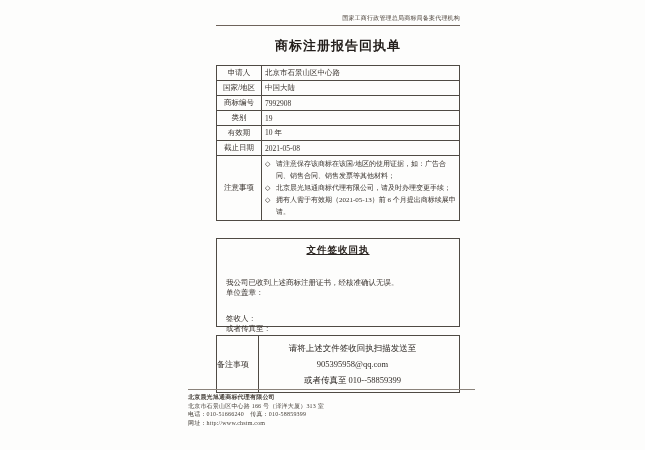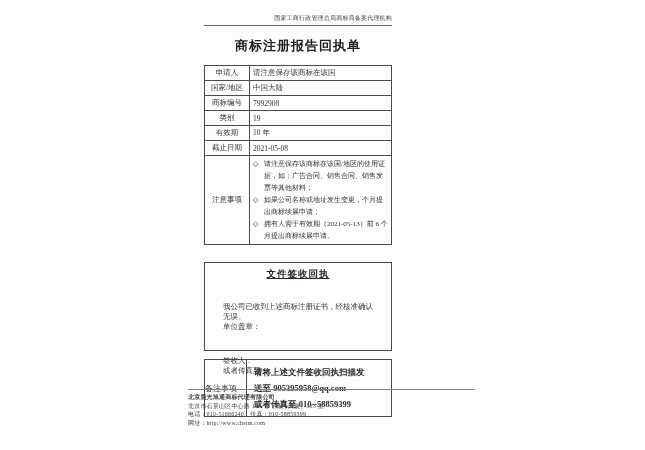--- a/index.html
+++ b/index.html
@@ -1,54 +1,54 @@
 <!DOCTYPE html>
 <html><head>
 <meta charset="utf-8">
 <style>
   * { margin:0; padding:0; box-sizing:border-box; }
   html,body { background:#fff; }
   body { font-family:"Liberation Serif","DejaVu Serif",serif; color:#3d3835; }
   .sheet {
     position:relative; width:645px; height:450px; background:#fdfdfc; overflow:hidden;
   }
-  .content { position:absolute; left:204px; top:14px; width:188px; }
+  .content { position:absolute; left:216px; top:14px; width:244px; }
   .agency-line {
     border-bottom:1px solid #6e635b; padding-bottom:2px;
     text-align:right; font-size:6px; color:#4a4038; letter-spacing:0.2px;
   }
   .doc-title {
     margin-top:11px; text-align:center; font-size:13px; font-weight:bold;
     color:#241f1c; letter-spacing:1px;
   }
   table.info { margin-top:10px; width:100%; border-collapse:collapse; }
   table.info td {
     border:1px solid #4f4a44; font-size:7.5px; color:#38322d;
     padding:2px 3px; height:13px; vertical-align:middle;
   }
   td.lbl { width:45px; text-align:center; }
   td.val { text-align:left; padding-left:7px; }
   td.notes-cell { padding:4px 5px 4px 6px; }
   .note-item { display:flex; font-size:7px; line-height:12px; color:#38322d; }
   .note-bullet { width:11px; flex:0 0 11px; text-align:left; }
   .note-text { flex:1; }
   .receipt-box {
-    margin-top:17px; border:1px solid #4f4a44; height:89px; padding:5px 18px 4px;
+    margin-top:17px; border:1px solid #4f4a44; height:89px; padding:5px 9px 4px;
   }
   .receipt-title {
     text-align:center; font-size:9.5px; font-weight:bold; color:#2b2521;
     text-decoration:underline; letter-spacing:1px;
   }
   .receipt-confirm { margin-top:21px; font-size:7.5px; color:#38322d; }
   .seal-line { font-size:7.5px; color:#38322d; }
-  .sign-block { margin-top:24px; font-size:7.5px; line-height:9.5px; color:#38322d; }
+  .sign-block { margin-top:16px; font-size:7.5px; line-height:9.5px; color:#38322d; }
   table.remarks { margin-top:8px; width:100%; border-collapse:collapse; }
   table.remarks td { border:1px solid #4f4a44; vertical-align:middle; }
   .remarks-lbl { width:42px; text-align:left; font-size:8px; color:#38322d; }
-  .remarks-val { padding:4px 20px 4px 7px; font-size:8.5px; font-weight:bold; color:#2e2925; }
+  .remarks-val { padding:4px 20px 4px 7px; font-size:8.5px; font-weight:normal; color:#2e2925;text-align:center; }
   .remarks-val div { line-height:16px; }
   .footer {
     position:absolute; left:188px; top:389px; width:287px;
     border-top:1px solid #8a827a; padding-top:3px;
     font-size:6px; line-height:8.5px; color:#46403a; letter-spacing:0.2px;
   }
   .footer .co { font-weight:bold; }
 </style>
 </head>
 <body>
@@ -57,21 +57,21 @@
   <div class="content">
 
     <div class="agency-line">国家工商行政管理总局商标局备案代理机构</div>
 
     <div class="doc-title">商标注册报告回执单</div>
 
     <table class="info">
       <tbody>
         <tr>
           <td class="lbl">申请人</td>
-          <td class="val">请注意保存该商标在该国</td>
+          <td class="val">北京市石景山区中心路</td>
         </tr>
         <tr>
           <td class="lbl">国家/地区</td>
           <td class="val">中国大陆</td>
         </tr>
         <tr>
           <td class="lbl">商标编号</td>
           <td class="val">7992908</td>
         </tr>
         <tr>
@@ -88,21 +88,21 @@
         </tr>
         <tr>
           <td class="lbl">注意事项</td>
           <td class="notes-cell">
             <div class="note-item">
               <span class="note-bullet">◇</span>
               <div class="note-text">请注意保存该商标在该国/地区的使用证据，如：广告合同、销售合同、销售发票等其他材料；</div>
             </div>
             <div class="note-item">
               <span class="note-bullet">◇</span>
-              <div class="note-text">如果公司名称或地址发生变更，个月提出商标续展申请；</div>
+              <div class="note-text">北京晨光旭通商标代理有限公司，请及时办理变更手续；</div>
             </div>
             <div class="note-item">
               <span class="note-bullet">◇</span>
               <div class="note-text">拥有人需于有效期（2021-05-13）前 6 个月提出商标续展申请。</div>
             </div>
           </td>
         </tr>
       </tbody>
     </table>
 

